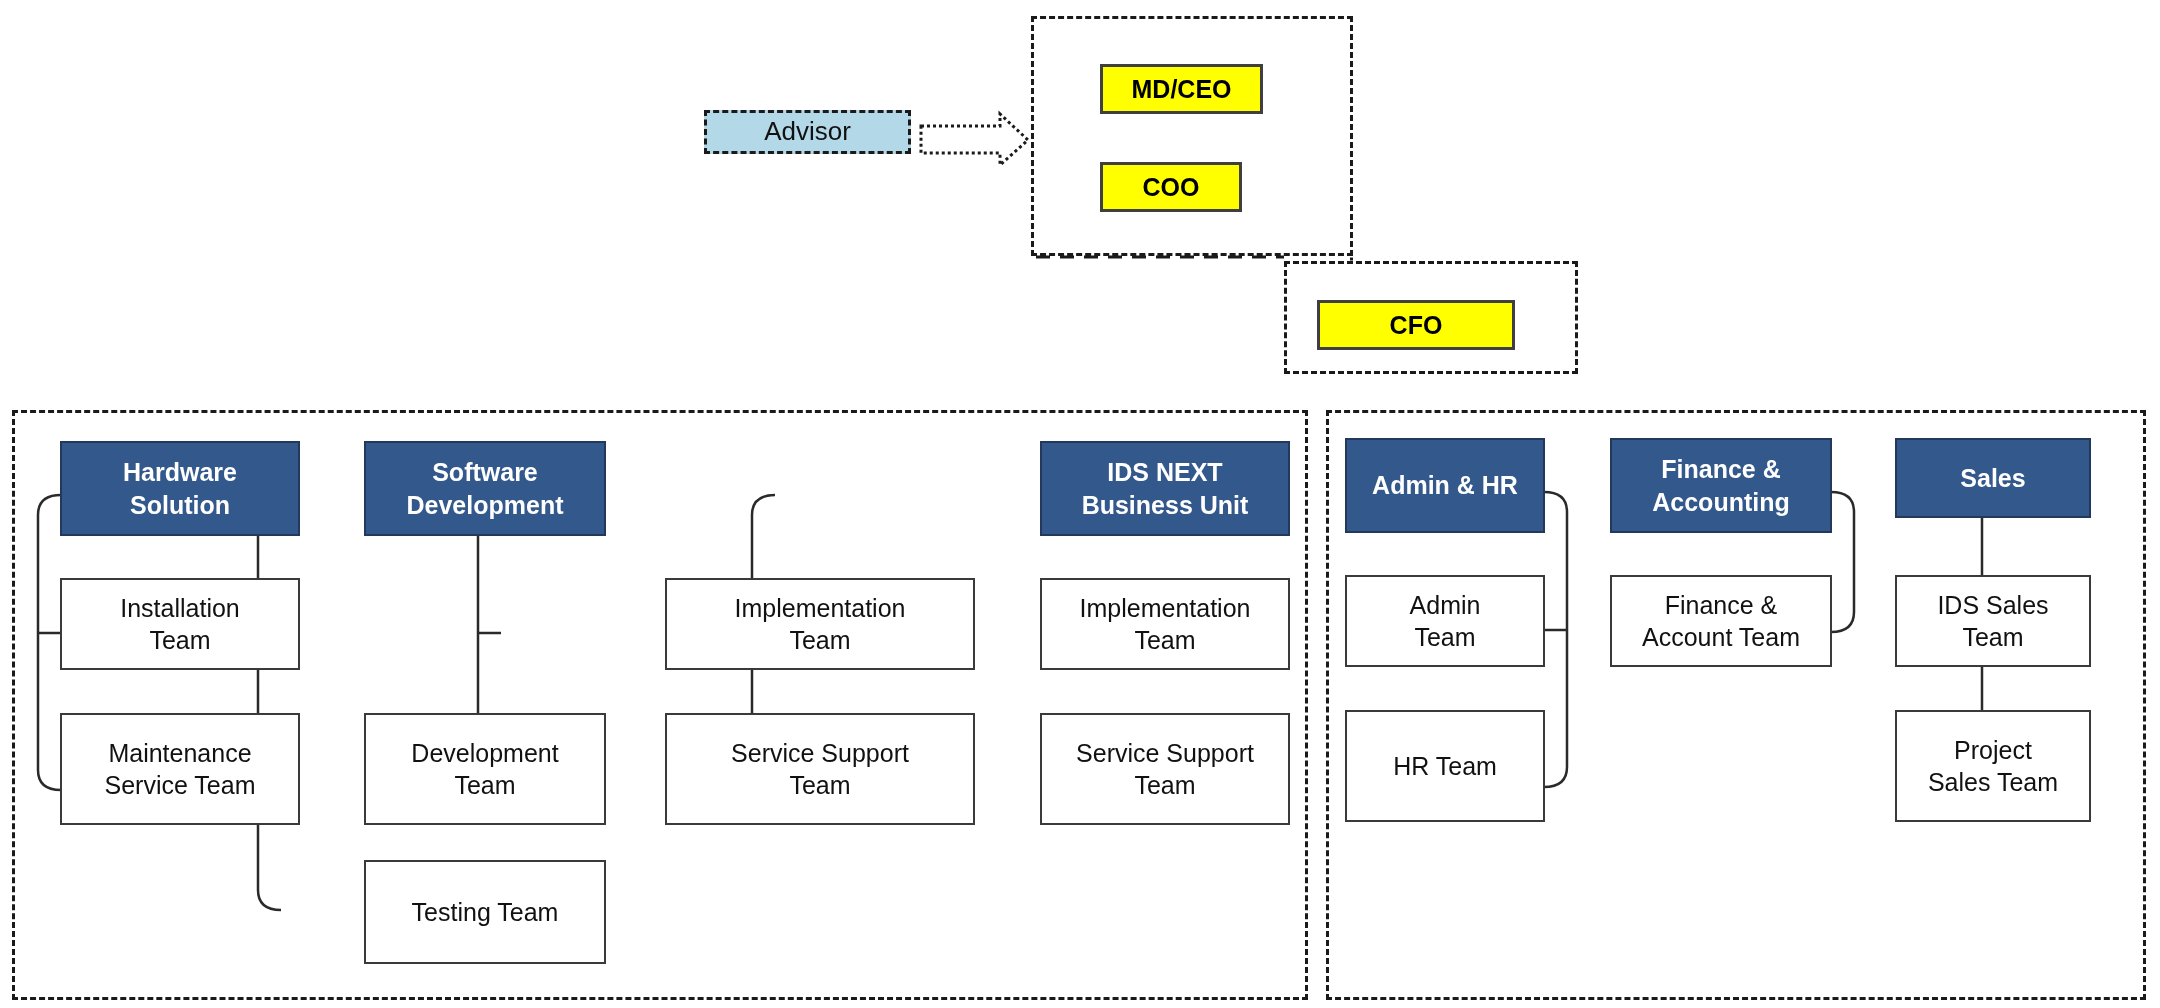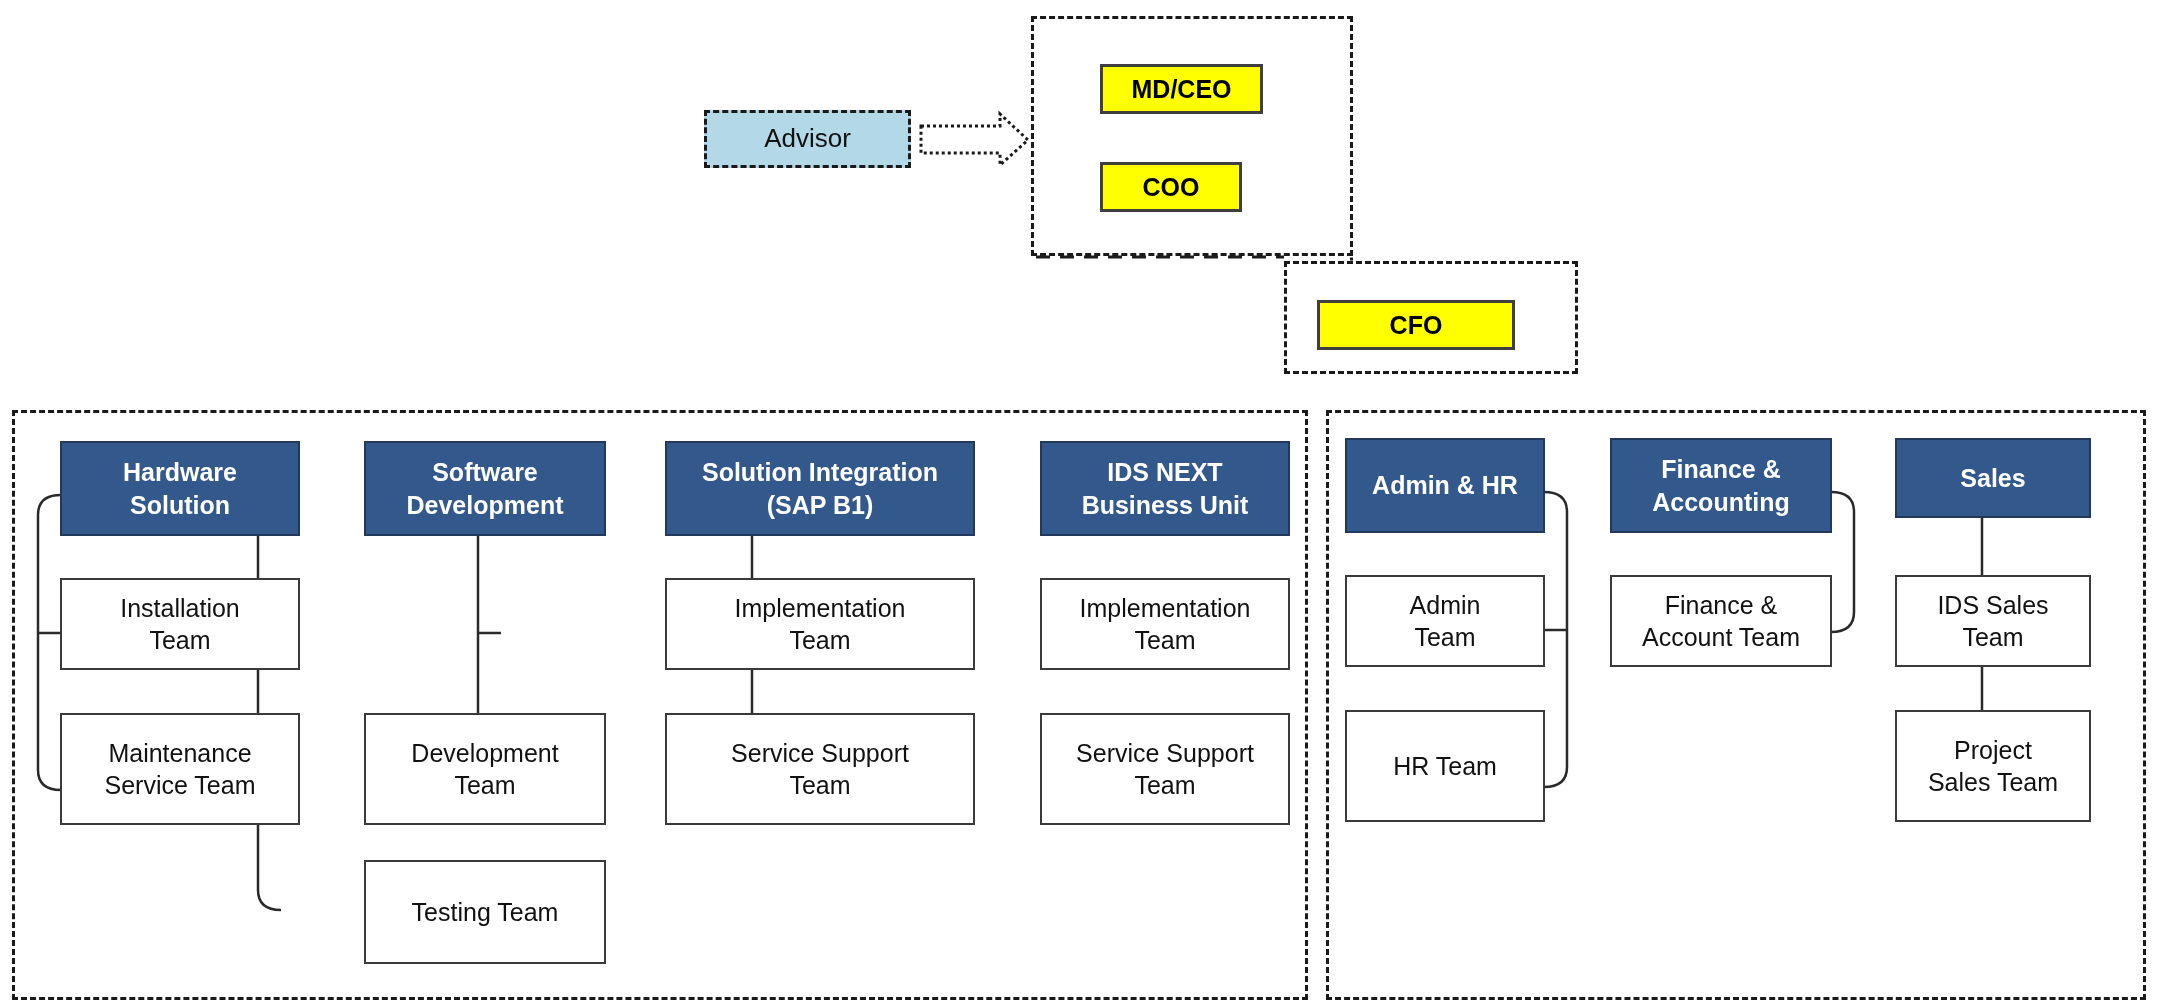--- a/index.html
+++ b/index.html
@@ -101,21 +101,21 @@
     <g fill="none" stroke="#2a2a2a" stroke-width="2.5">
       <path d="M1831 492 Q1854 492 1854 512 L1854 612 Q1854 632 1831 632"></path>
     </g>
 
     <g fill="none" stroke="#2a2a2a" stroke-width="2.5">
       <path d="M1959 492 Q1982 492 1982 512 L1982 767 Q1982 787 1959 787"></path>
       <path d="M1982 630 L1959 630"></path>
     </g>
   </svg>
 
-  <div class="node advisor" style="left:704px;top:110px;width:207px;height:58px;">
+  <div class="node advisor" style="left:704px;top:110px;width:207px;height:44px;">
     <span class="lbl">Advisor</span>
   </div>
 
   <div class="node exec" style="left:1100px;top:64px;width:163px;height:50px;">
     <span class="lbl">MD/CEO</span>
   </div>
 
   <div class="node exec" style="left:1100px;top:162px;width:142px;height:50px;">
     <span class="lbl">COO</span>
   </div>
@@ -142,24 +142,20 @@
 Development</span>
   </div>
   <div class="node team" style="left:364px;top:713px;width:242px;height:112px;">
     <span class="lbl">Development
 Team</span>
   </div>
   <div class="node team" style="left:364px;top:860px;width:242px;height:104px;">
     <span class="lbl">Testing Team</span>
   </div>
 
-  <div class="node dept" style="left:665px;top:441px;width:310px;height:95px;">
-    <span class="lbl">Solution Integration
-(SAP B1)</span>
-  </div>
   <div class="node team" style="left:665px;top:578px;width:310px;height:92px;">
     <span class="lbl">Implementation
 Team</span>
   </div>
   <div class="node team" style="left:665px;top:713px;width:310px;height:112px;">
     <span class="lbl">Service Support
 Team</span>
   </div>
 
   <div class="node dept" style="left:1040px;top:441px;width:250px;height:95px;">

